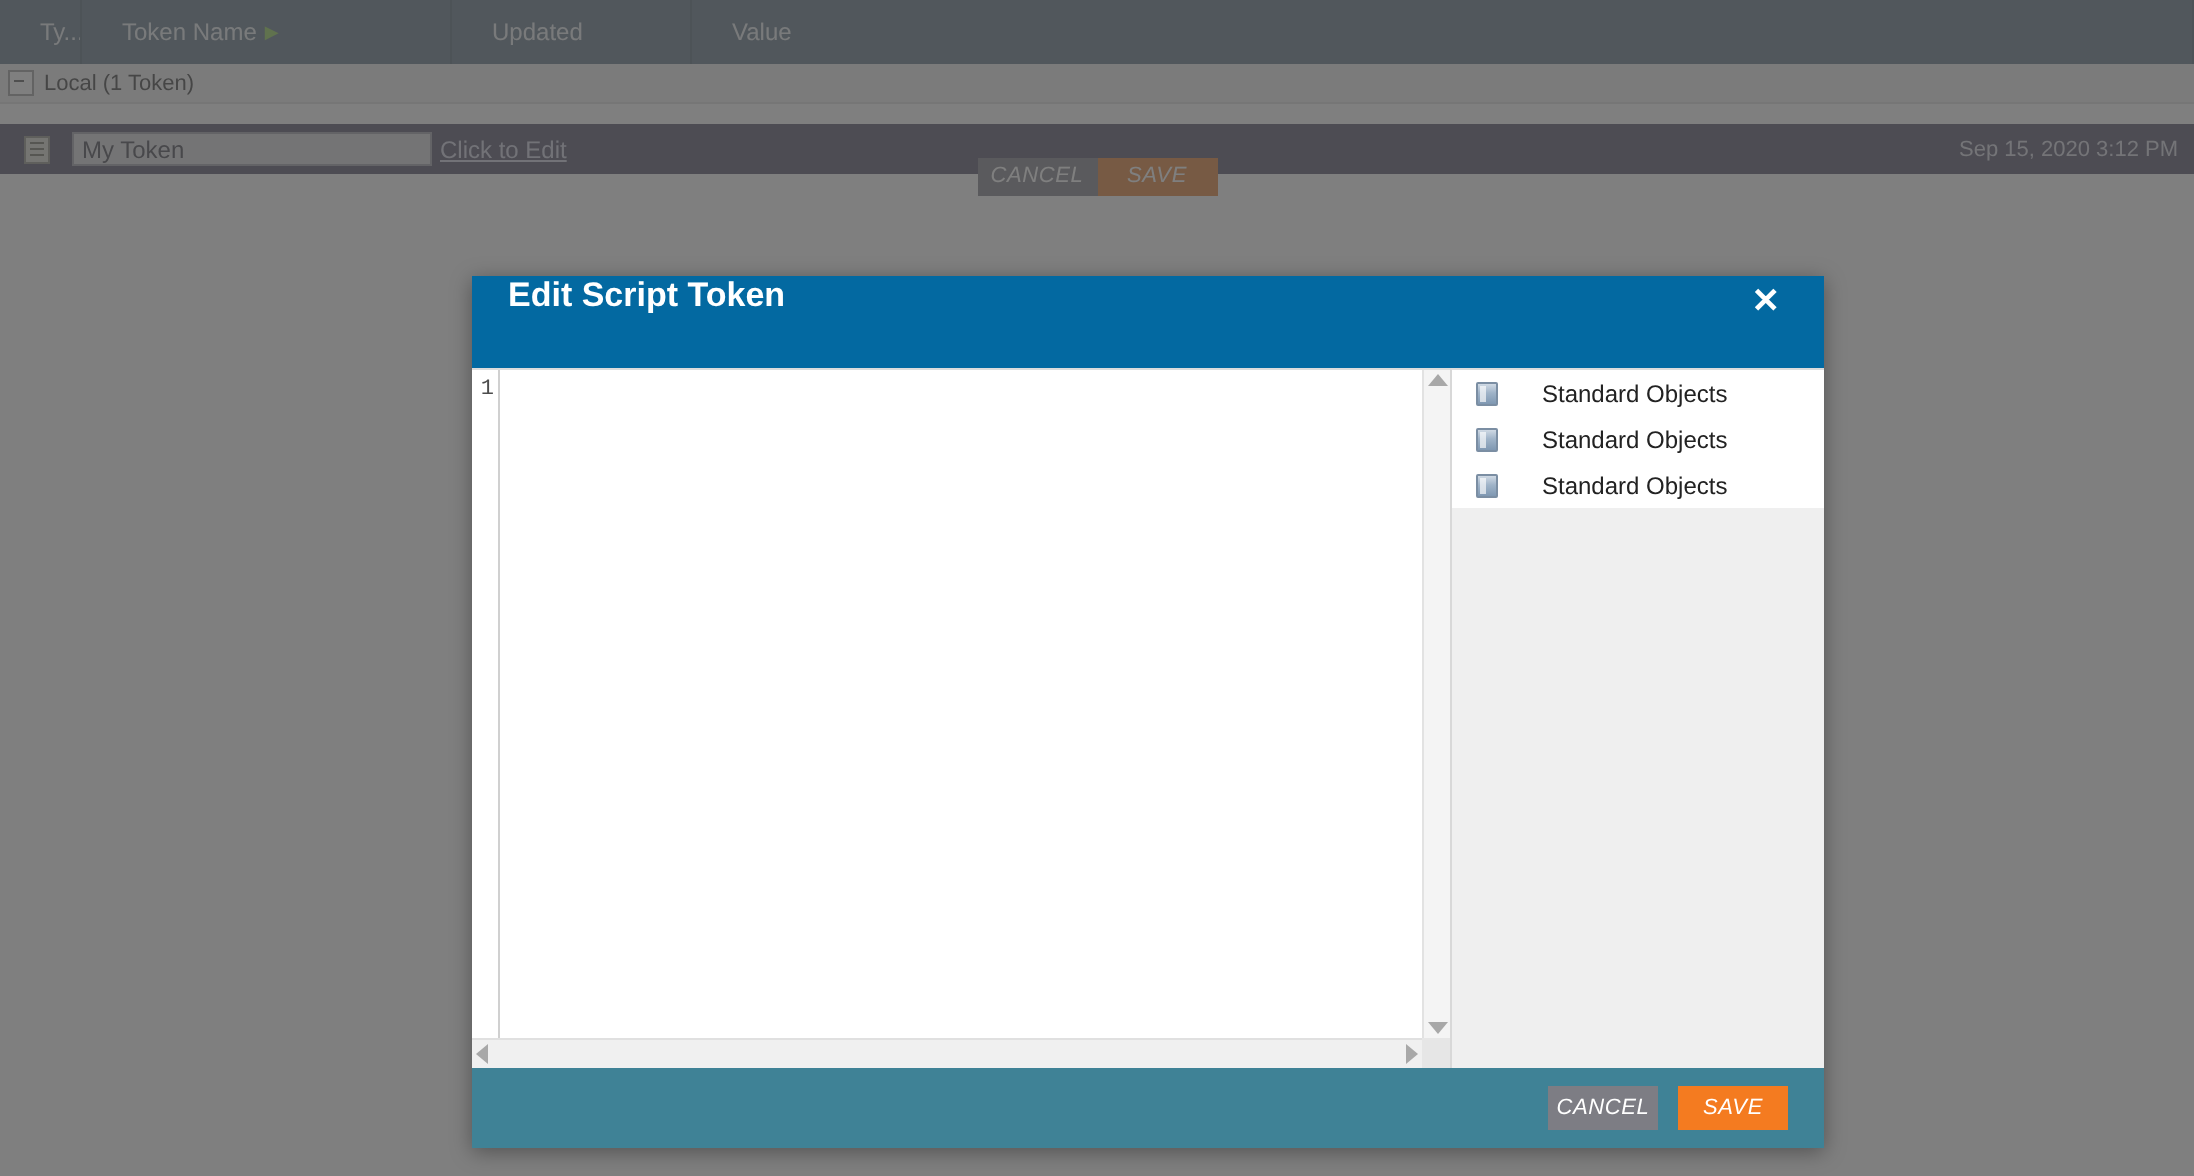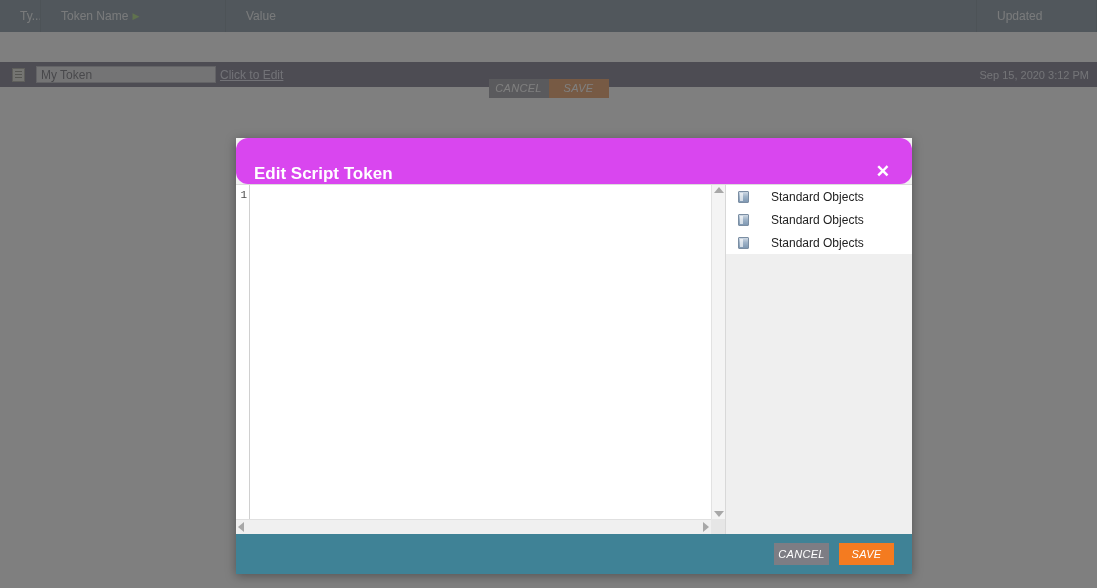--- a/index.html
+++ b/index.html
@@ -206,28 +206,27 @@
     width: 676px;
     height: 436px;
     background: #f2f2f2;
     box-shadow: 0 2px 10px rgba(0,0,0,0.35);
     display: flex;
     flex-direction: column;
     overflow: hidden;
   }
   .modal-header {
     height: 46px;
-    background: #d946ef;
-    display: flex;
-    align-items: flex-end;
+    background: #0369a1;
+    display: flex;
+    align-items: flex-start;
     justify-content: space-between;
     padding: 0 16px 0 18px;
     box-sizing: border-box;
     flex: 0 0 auto;
-    border-radius: 12px;
   }
   .modal-title {
     color: #ffffff;
     font-size: 17px;
     font-weight: bold;
   }
   .close-icon {
     color: #ffffff;
     font-size: 17px;
     font-weight: bold;
@@ -420,28 +419,32 @@
 <div id="app-background">
 
   <div class="grid-header">
     <div class="col col-type">
       <span>Ty...</span>
     </div>
     <div class="col col-name">
       <span>Token Name</span>
       <span class="sort-arrow">▶</span>
     </div>
+    <div class="col col-updated">
+      <span>Updated</span>
+    </div>
     <div class="col col-value">
       <span>Value</span>
     </div>
-    <div class="col col-updated">
-      <span>Updated</span>
-    </div>
-  </div>
-
+  </div>
+
+  <div class="group-row">
+    <span class="collapse-toggle"></span>
+    <span>Local (1 Token)</span>
+  </div>
 
   <div class="token-row">
     <div class="row-type-cell">
       <span class="script-icon"></span>
     </div>
     <input class="name-input" type="text" value="My Token" style="">
     <span class="click-to-edit">Click to Edit</span>
     <span class="updated-cell">Sep 15, 2020 3:12 PM</span>
   </div>
 

